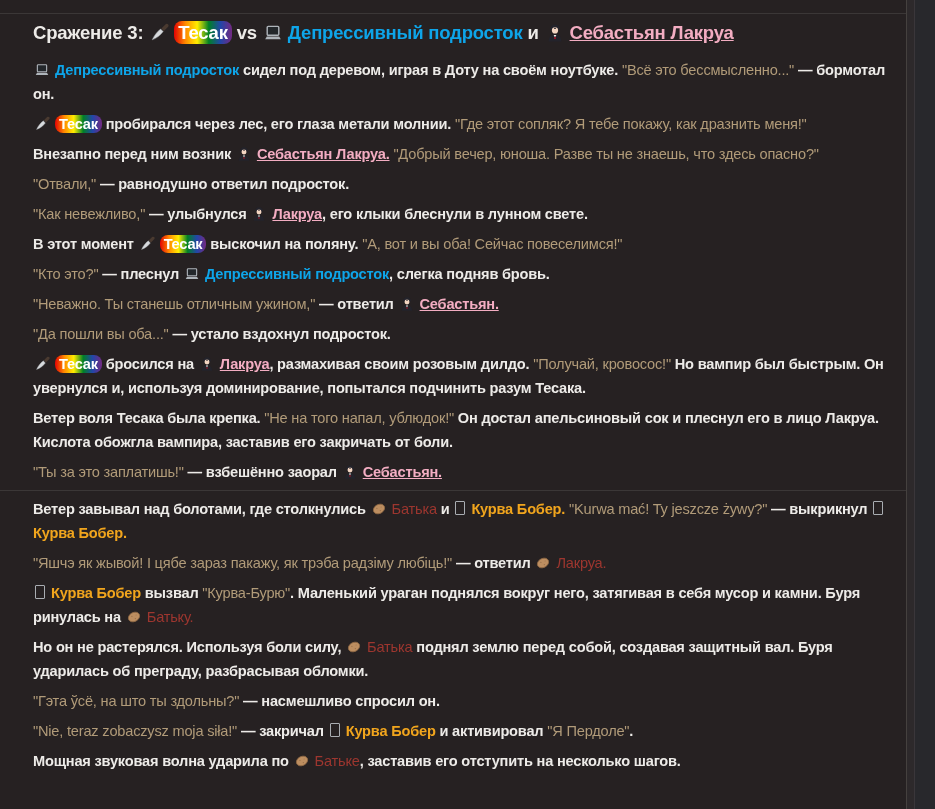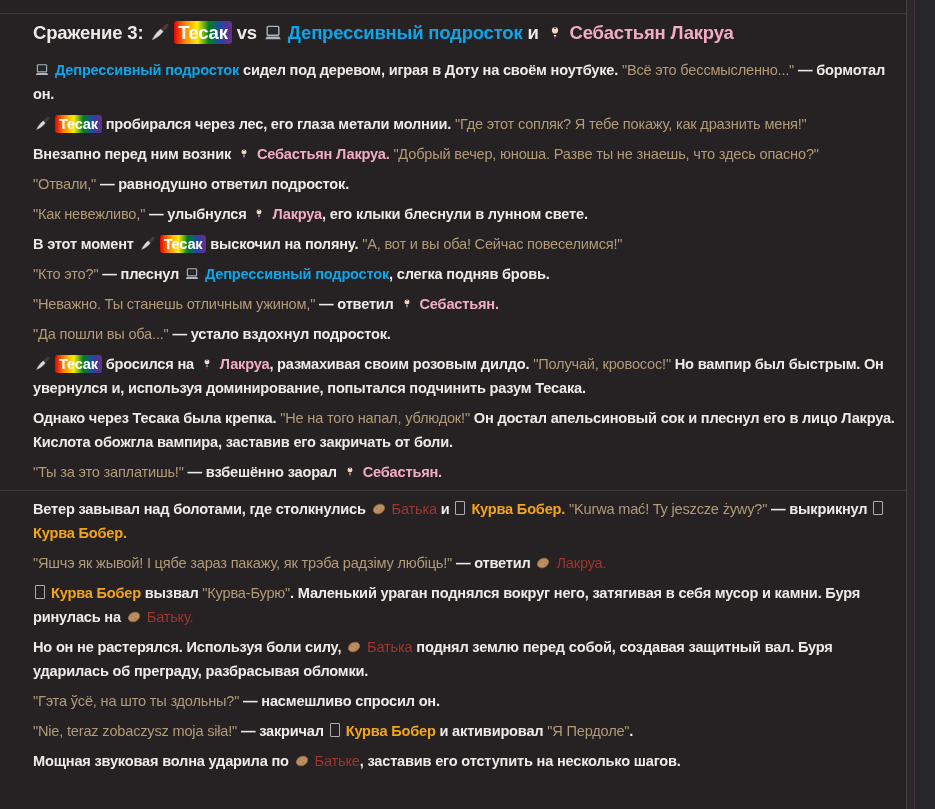--- a/index.html
+++ b/index.html
@@ -30,28 +30,28 @@
     margin:6px 0 12px 0;line-height:26px;
   }
   p.story-p{
     margin:6px 0;line-height:24px;font-size:14.6px;
     color:#edebe8;font-weight:700;
   }
   .run{white-space:pre-wrap;}
   .run.narration{color:#edebe8;font-weight:700;margin-top:40px;}
   .run.quote{color:#b19b79;font-weight:400;}
   .run.name-blue{color:#0ea5e9;font-weight:700;}
-  .run.name-pink{color:#f3adc2;font-weight:700;}
+  .run.name-pink{color:#f3adc2;font-weight:700;text-decoration:underline;}
   .run.name-orange{color:#f1a51d;font-weight:700;}
   .run.name-red{color:#9d362f;font-weight:400;}
   .section-title .run.name-red{font-weight:700;}
   .run.name-rainbow{
     color:#ffffff;font-weight:700;
     background:linear-gradient(90deg,#e40303,#ff8c00,#ffed00,#008026,#2246a8,#732982);
-    padding:1px 4px;border-radius:3px;
+    padding:1px 4px;border-radius:8px;
   }
   .icon{display:inline-block;vertical-align:-3px;margin:0 5px 0 1px;line-height:0;}
   .icon svg{width:16px;height:16px;}
   .section-title .icon{vertical-align:-4px;}
   .section-title .icon svg{width:20px;height:20px;}
   .tofu{
     display:inline-block;width:8px;height:12px;
     border:1px solid #a9adb2;border-radius:1px;
     margin:0 6px 0 2px;vertical-align:-1px;background:transparent;
   }
@@ -127,21 +127,21 @@
               <path d="M3.2 16.8 C7.5 15.4 11.3 12.4 14.2 8.6 L11.6 6 C8 8.8 4.9 13 3.2 16.8 Z" fill="#d7dadd" stroke="#9fa3a7" stroke-width="0.5"></path>
               <path d="M12.4 5.4 L16.4 1.4 C17.2 0.6 18.7 0.7 19.2 1.5 C19.8 2.3 19.6 3.3 18.9 4 L14.9 8 Z" fill="#4a3a30"></path>
             </svg></span><span class="run name-rainbow">Тесак</span><span class="run narration"> бросился на </span><span class="icon"><svg viewBox="0 0 20 20">
               <path d="M10 1.6 C6.8 1.6 5.2 3.8 5.2 6.4 L10 8.6 L14.8 6.4 C14.8 3.8 13.2 1.6 10 1.6 Z" fill="#23232b"></path>
               <circle cx="10" cy="7.4" r="3.1" fill="#f4d6c2"></circle>
               <path d="M10 4.2 L11.2 6 L8.8 6 Z" fill="#23232b"></path>
               <path d="M3.6 18.4 C3.8 13.6 6.6 11.6 10 11.6 C13.4 11.6 16.2 13.6 16.4 18.4 Z" fill="#23232b"></path>
               <path d="M8.6 11.9 L10 14.2 L11.4 11.9 Z" fill="#f3f0ec"></path>
               <circle cx="10" cy="15" r="1" fill="#b11226"></circle>
             </svg></span><span class="run name-pink">Лакруа</span><span class="run narration">, размахивая своим розовым дилдо. </span><span class="run quote">"Получай, кровосос!"</span><span class="run narration"> Но вампир был быстрым. Он увернулся и, используя доминирование, попытался подчинить разум Тесака.</span></p>
-        <p class="story-p"><span class="run narration">Однако через Тесака была крепка. </span><span class="run quote">"Не на того напал, ублюдок!"</span><span class="run narration"> Он достал апельсиновый сок и плеснул его в лицо Лакруа. Кислота обожгла вампира, заставив его закричать от боли.</span></p>
+        <p class="story-p"><span class="run narration">Ветер воля Тесака была крепка. </span><span class="run quote">"Не на того напал, ублюдок!"</span><span class="run narration"> Он достал апельсиновый сок и плеснул его в лицо Лакруа. Кислота обожгла вампира, заставив его закричать от боли.</span></p>
         <p class="story-p"><span class="run quote">"Ты за это заплатишь!"</span><span class="run narration"> — взбешённо заорал </span><span class="icon"><svg viewBox="0 0 20 20">
               <path d="M10 1.6 C6.8 1.6 5.2 3.8 5.2 6.4 L10 8.6 L14.8 6.4 C14.8 3.8 13.2 1.6 10 1.6 Z" fill="#23232b"></path>
               <circle cx="10" cy="7.4" r="3.1" fill="#f4d6c2"></circle>
               <path d="M10 4.2 L11.2 6 L8.8 6 Z" fill="#23232b"></path>
               <path d="M3.6 18.4 C3.8 13.6 6.6 11.6 10 11.6 C13.4 11.6 16.2 13.6 16.4 18.4 Z" fill="#23232b"></path>
               <path d="M8.6 11.9 L10 14.2 L11.4 11.9 Z" fill="#f3f0ec"></path>
               <circle cx="10" cy="15" r="1" fill="#b11226"></circle>
             </svg></span><span class="run name-pink">Себастьян.</span></p>
         <div class="divider"></div>
         <p class="story-p"><span class="run narration">Ветер завывал над болотами, где столкнулись </span><span class="icon"><svg viewBox="0 0 20 20">

